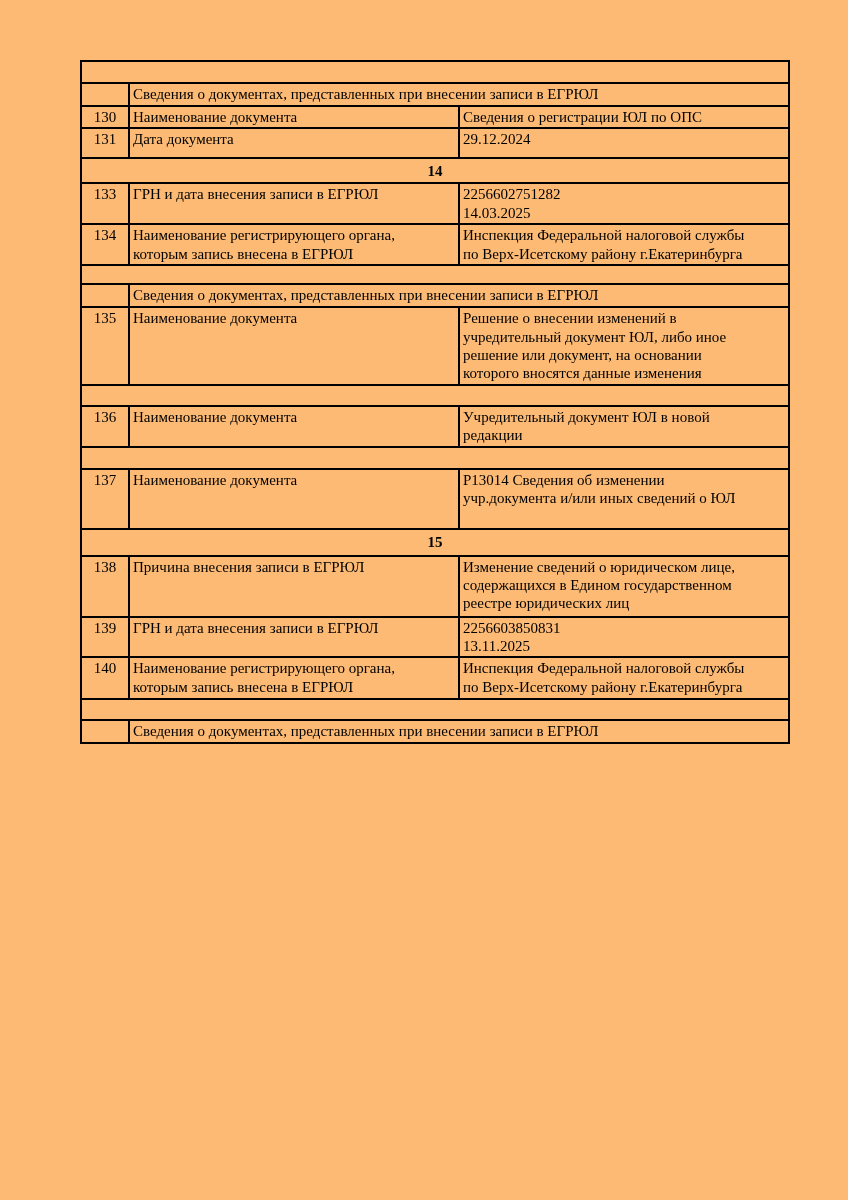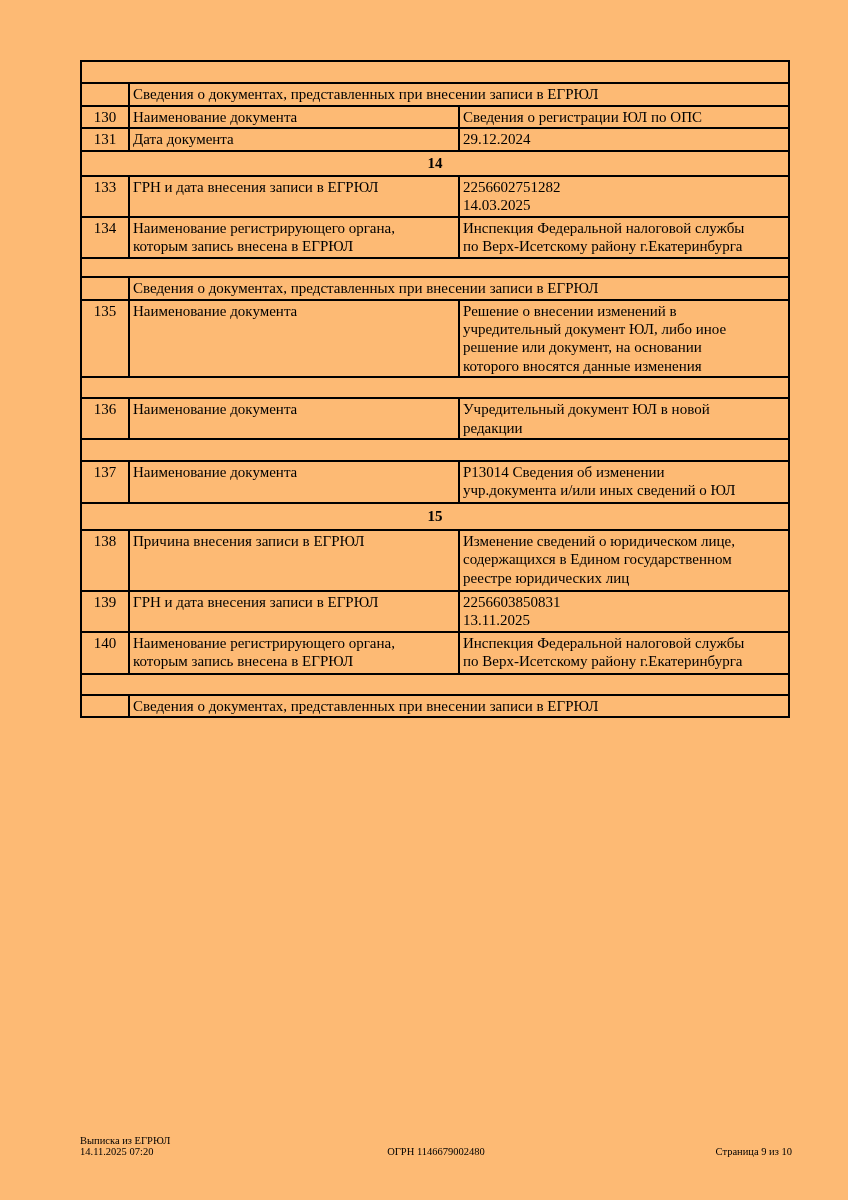--- a/index.html
+++ b/index.html
@@ -69,21 +69,21 @@
         <td class="num"></td>
         <td class="section" colspan="2">Сведения о документах, представленных при внесении записи в ЕГРЮЛ</td>
       </tr>
 
       <tr style="height:22px">
         <td class="num">130</td>
         <td>Наименование документа</td>
         <td>Сведения о регистрации ЮЛ по ОПС</td>
       </tr>
 
-      <tr style="height:22px">
+      <tr style="height:30px">
         <td class="num">131</td>
         <td>Дата документа</td>
         <td>29.12.2024</td>
       </tr>
 
       <tr style="height:25px">
         <td class="group" colspan="3">14</td>
       </tr>
 
 
@@ -128,21 +128,21 @@
         <td class="num">136</td>
         <td>Наименование документа</td>
         <td>Учредительный документ ЮЛ в новой
 редакции</td>
       </tr>
 
       <tr style="height:22px">
         <td class="spacer" colspan="3"></td>
       </tr>
 
-      <tr style="height:42px">
+      <tr style="height:60px">
         <td class="num">137</td>
         <td>Наименование документа</td>
         <td>Р13014 Сведения об изменении
 учр.документа и/или иных сведений о ЮЛ</td>
       </tr>
 
       <tr style="height:27px">
         <td class="group" colspan="3">15</td>
       </tr>
 
@@ -174,22 +174,14 @@
       </tr>
 
       <tr style="height:19px">
         <td class="num"></td>
         <td class="section" colspan="2">Сведения о документах, представленных при внесении записи в ЕГРЮЛ</td>
       </tr>
 
     </tbody>
   </table>
 
-  <div class="footer">
-    <div class="footer-left">
-      <div>Выписка из ЕГРЮЛ</div>
-      <div>14.11.2025 07:20</div>
-    </div>
-    <div class="footer-center">ОГРН 1146679002480</div>
-    <div class="footer-right">Страница 9 из 10</div>
-  </div>
 
 </div>
 
 </body></html>

